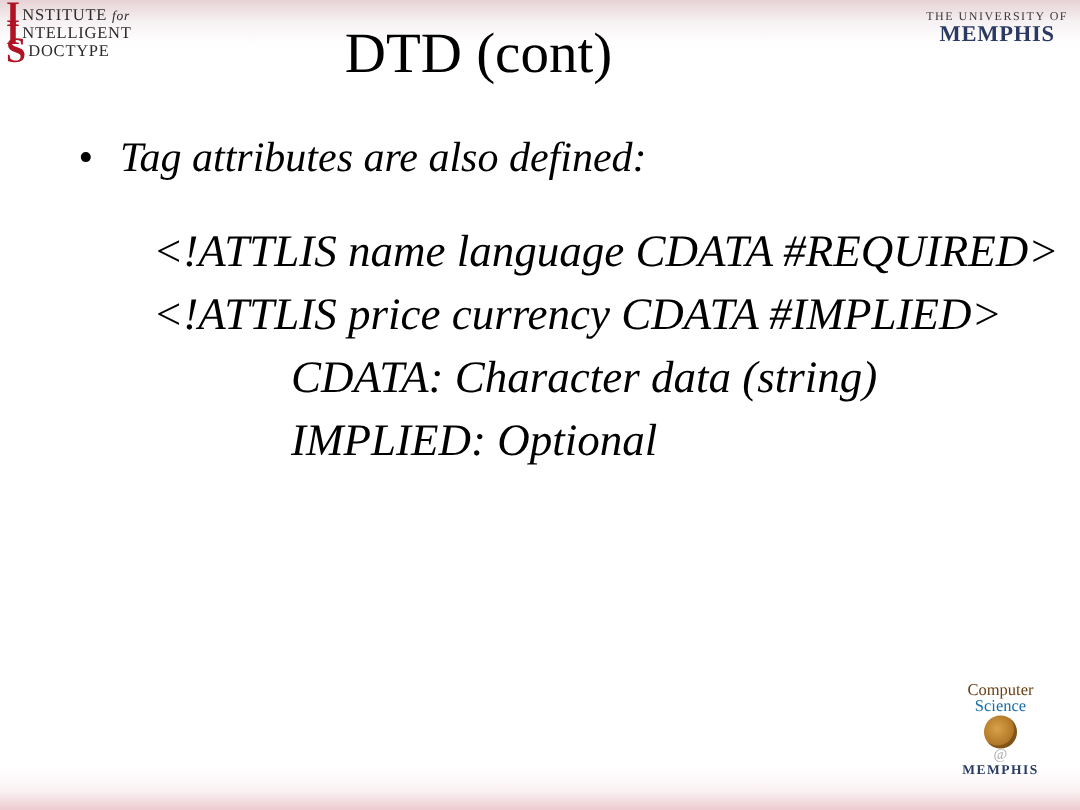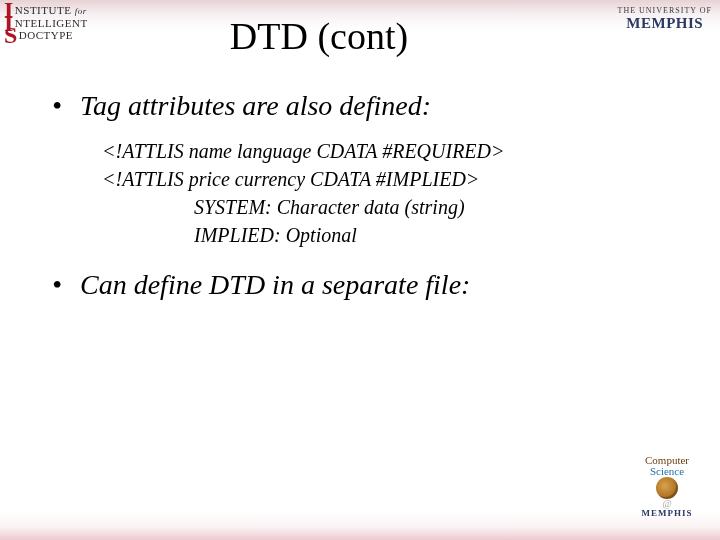--- a/index.html
+++ b/index.html
@@ -96,22 +96,22 @@
     line-height: 1.25;
   }
   .bullet1::before {
     content: "•";
     position: absolute;
     left: 0;
     top: 0;
     font-size: 28px;
   }
   .code-block {
-    margin: 14px 0 18px 50px;
-    font-size: 20px;
+    margin: 24px 0 18px 50px;
+    font-size: 30px;
     line-height: 1.4;
   }
   .code-line { white-space: nowrap; }
   .code-sub { padding-left: 92px; }
   .footer-logo {
     position: absolute;
     right: 10px;
     bottom: 22px;
     width: 86px;
     font-size: 8px;
@@ -152,26 +152,25 @@
 </div>
 
 <div class="slide-title">DTD (cont)</div>
 
 <ul class="main">
   <li>
     <div class="bullet1">Tag attributes are also defined:</div>
     <div class="code-block">
       <div class="code-line">&lt;!ATTLIS name language CDATA #REQUIRED&gt;</div>
       <div class="code-line">&lt;!ATTLIS price currency CDATA #IMPLIED&gt;</div>
-      <div class="code-line code-sub">SYSTEM: Character data (string)</div>
+      <div class="code-line code-sub">CDATA: Character data (string)</div>
       <div class="code-line code-sub">IMPLIED: Optional</div>
     </div>
   </li>
   <li>
-    <div class="bullet1">Can define DTD in a separate file:</div>
   </li>
 </ul>
 
 <div class="footer-logo">
   <div class="cs"><span>Computer</span><br><span class="sci">Science</span></div>
   <div class="tiger"></div>
   <div style="font-size:10px;color:#aaa;">@</div>
   <div style="font-size:9px;letter-spacing:1px;font-weight:bold;color:#2b3a63;">MEMPHIS</div>
 </div>
 

